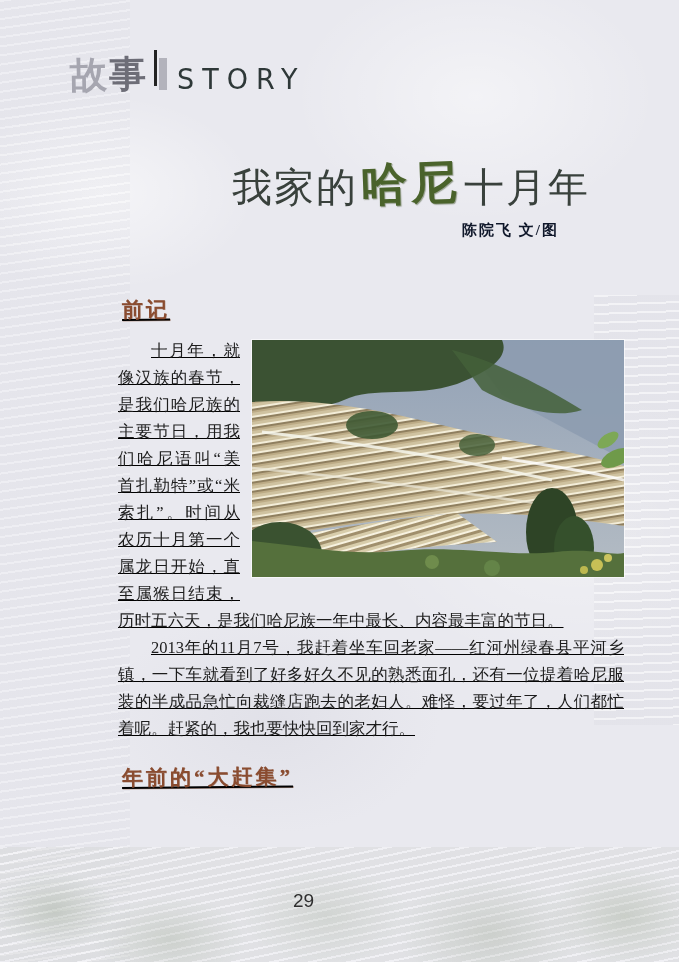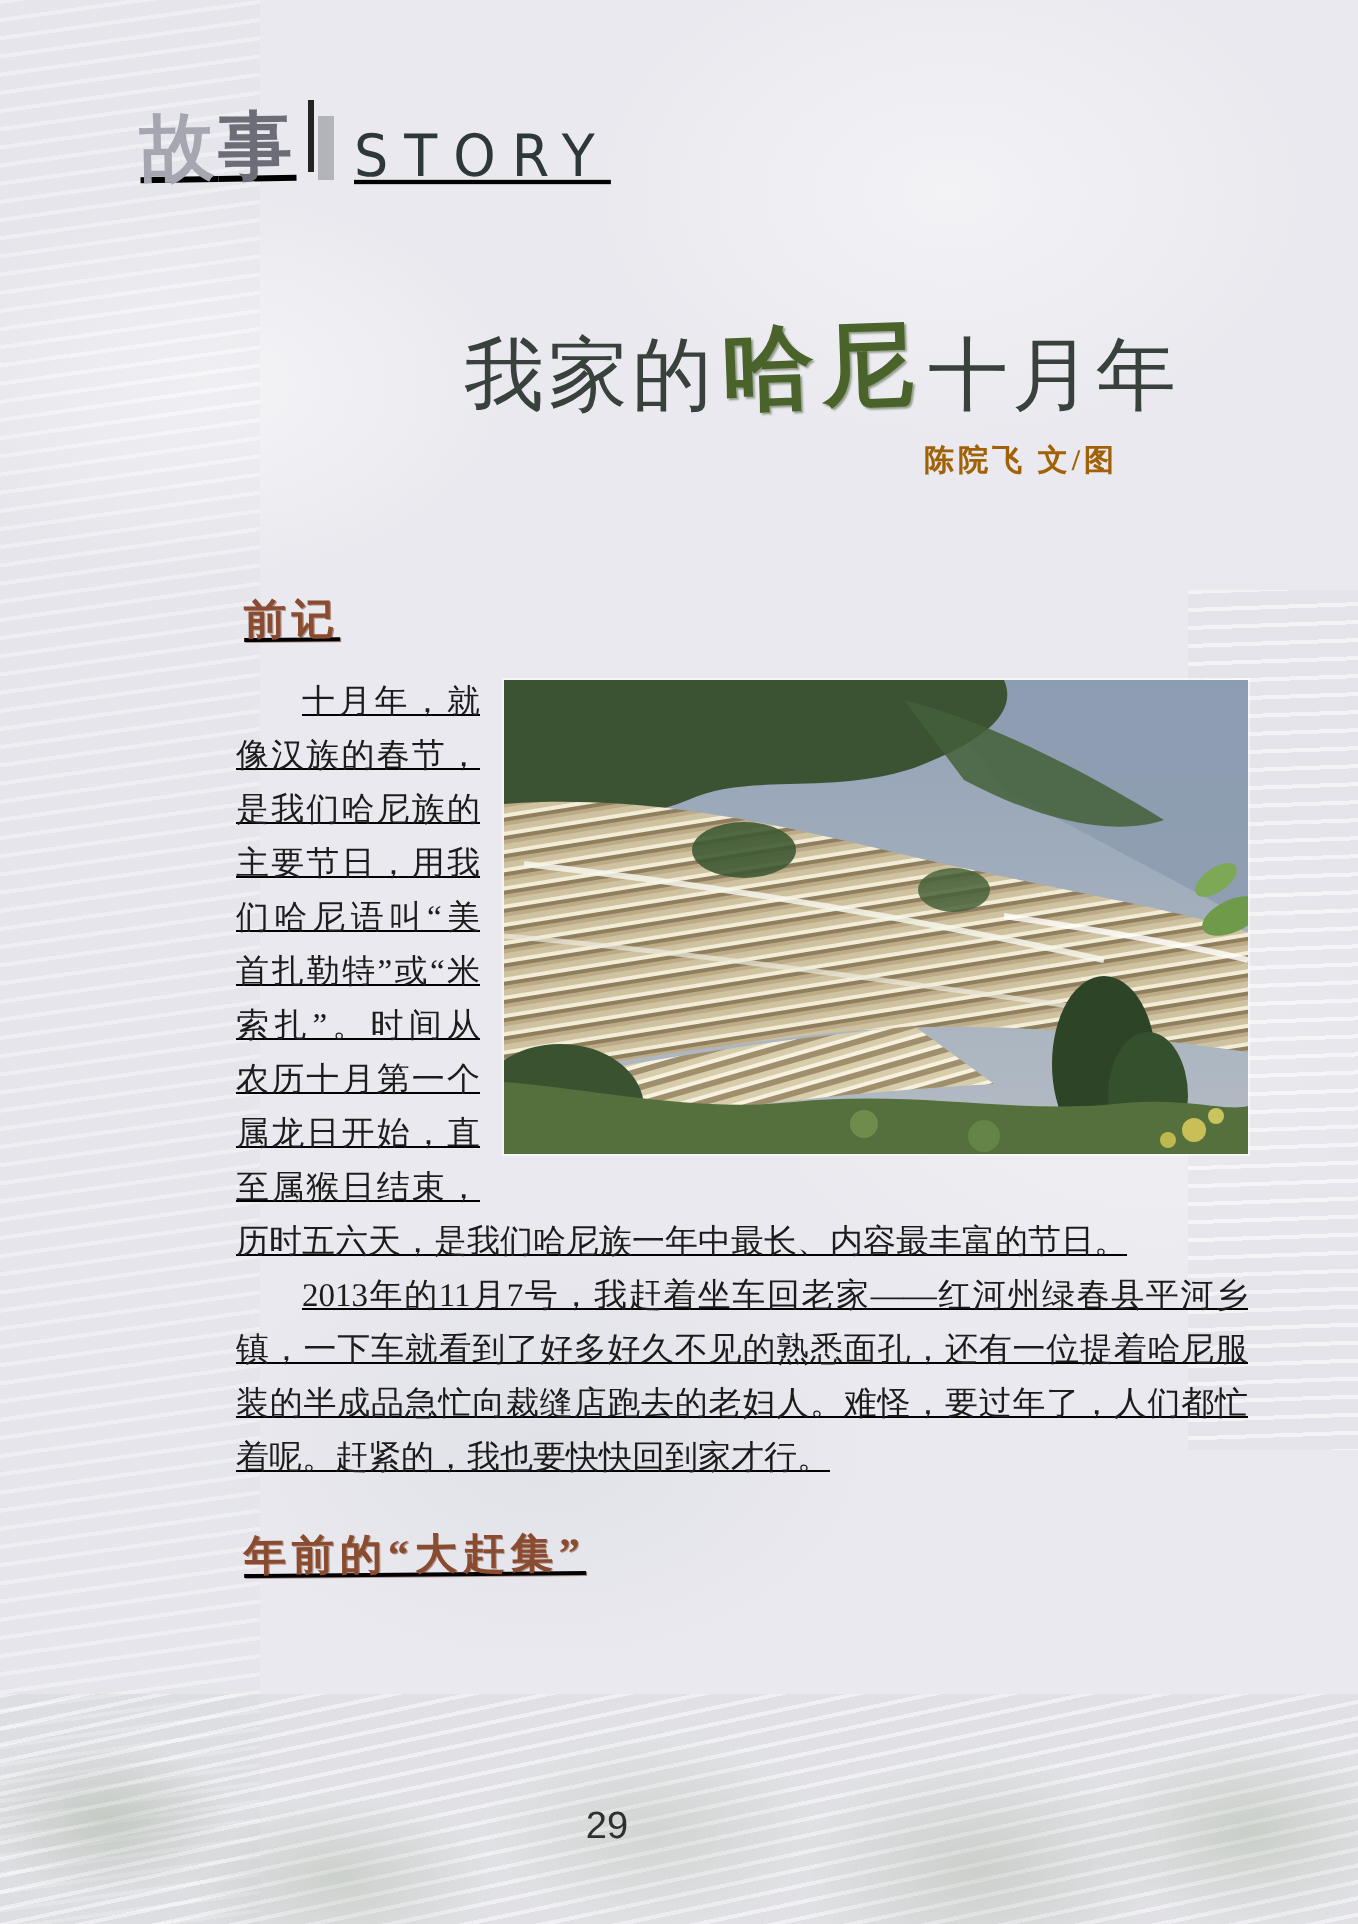--- a/index.html
+++ b/index.html
@@ -36,21 +36,21 @@
       radial-gradient(110px 60px at 25% 80%, rgba(150,162,140,.35), rgba(150,162,140,0) 70%),
       radial-gradient(120px 70px at 48% 60%, rgba(160,170,150,.30), rgba(160,170,150,0) 70%),
       radial-gradient(130px 80px at 72% 75%, rgba(148,158,138,.35), rgba(148,158,138,0) 70%),
       radial-gradient(110px 70px at 92% 60%, rgba(152,164,140,.40), rgba(152,164,140,0) 70%),
       repeating-linear-gradient(168deg, rgba(255,255,255,.4) 0 2px, rgba(190,195,185,.25) 2px 8px);
     opacity:.8;
   }
   
   .header {
     position:absolute; left:70px; top:56px;
-    display:flex; align-items:flex-start;text-decoration:underline;
+    display:flex; align-items:flex-start;
   }
   .cat-cn {
     font-size:37px; font-weight:bold; line-height:1;
     color:#6d6d77; letter-spacing:2px;
     font-family:"Liberation Serif","DejaVu Serif",serif;
     transform:rotate(-1deg);
   }
   .cat-cn::first-letter { color:#a6a6b0; }
   .divider-bars { display:flex; align-items:flex-start; margin:0 10px 0 6px; }
   .bar-dark  { width:3px; height:36px; background:#232323; margin-top:-6px; }
@@ -70,21 +70,21 @@
   }
   .title-highlight {
     font-family:"Liberation Serif","DejaVu Serif",serif;
     font-size:46px; font-weight:bold; color:#4a632b;
     letter-spacing:4px; padding:0 3px;
     text-shadow:1px 1px 1px rgba(45,65,20,.45);
     display:inline-block; transform:rotate(-2deg) translateY(-2px);
   }
   .byline {
     margin-top:8px; text-align:right; padding-right:8px;
-    font-size:15px; font-weight:bold; color:#a16207; letter-spacing:2px;
+    font-size:15px; font-weight:bold; color:#0f172a; letter-spacing:2px;
   }
   
   .article { position:absolute; left:118px; top:296px; width:506px;text-decoration:underline; }
   .section-heading {
     margin:0 0 13px 4px; font-size:21px; font-weight:bold;
     color:#8a4c30; letter-spacing:3px;
     text-shadow:.5px .5px 0 rgba(120,60,30,.5);
     transform:rotate(-.5deg); transform-origin:left;
   }
   .section-heading.second { margin-top:22px; }
@@ -97,21 +97,20 @@
   .body-par {
     margin:0; font-size:16.5px; line-height:27px; color:#1c1c1c;
     text-align:justify; text-indent:2em;
   }
   .clear { clear:both; }
   
   .page-number {
     position:absolute; left:0; top:890px; width:607px; text-align:center;
     font-size:19px; color:#2f2f2f;
     font-family:"Liberation Sans","DejaVu Sans",sans-serif;
-    margin-top:13px;
   }
 </style>
 </head>
 <body>
 
 <div class="bg-mottle"></div>
 <div class="bg-left-terraces"></div>
 <div class="bg-right-terraces"></div>
 <div class="bg-bottom-vegetation"></div>
 

